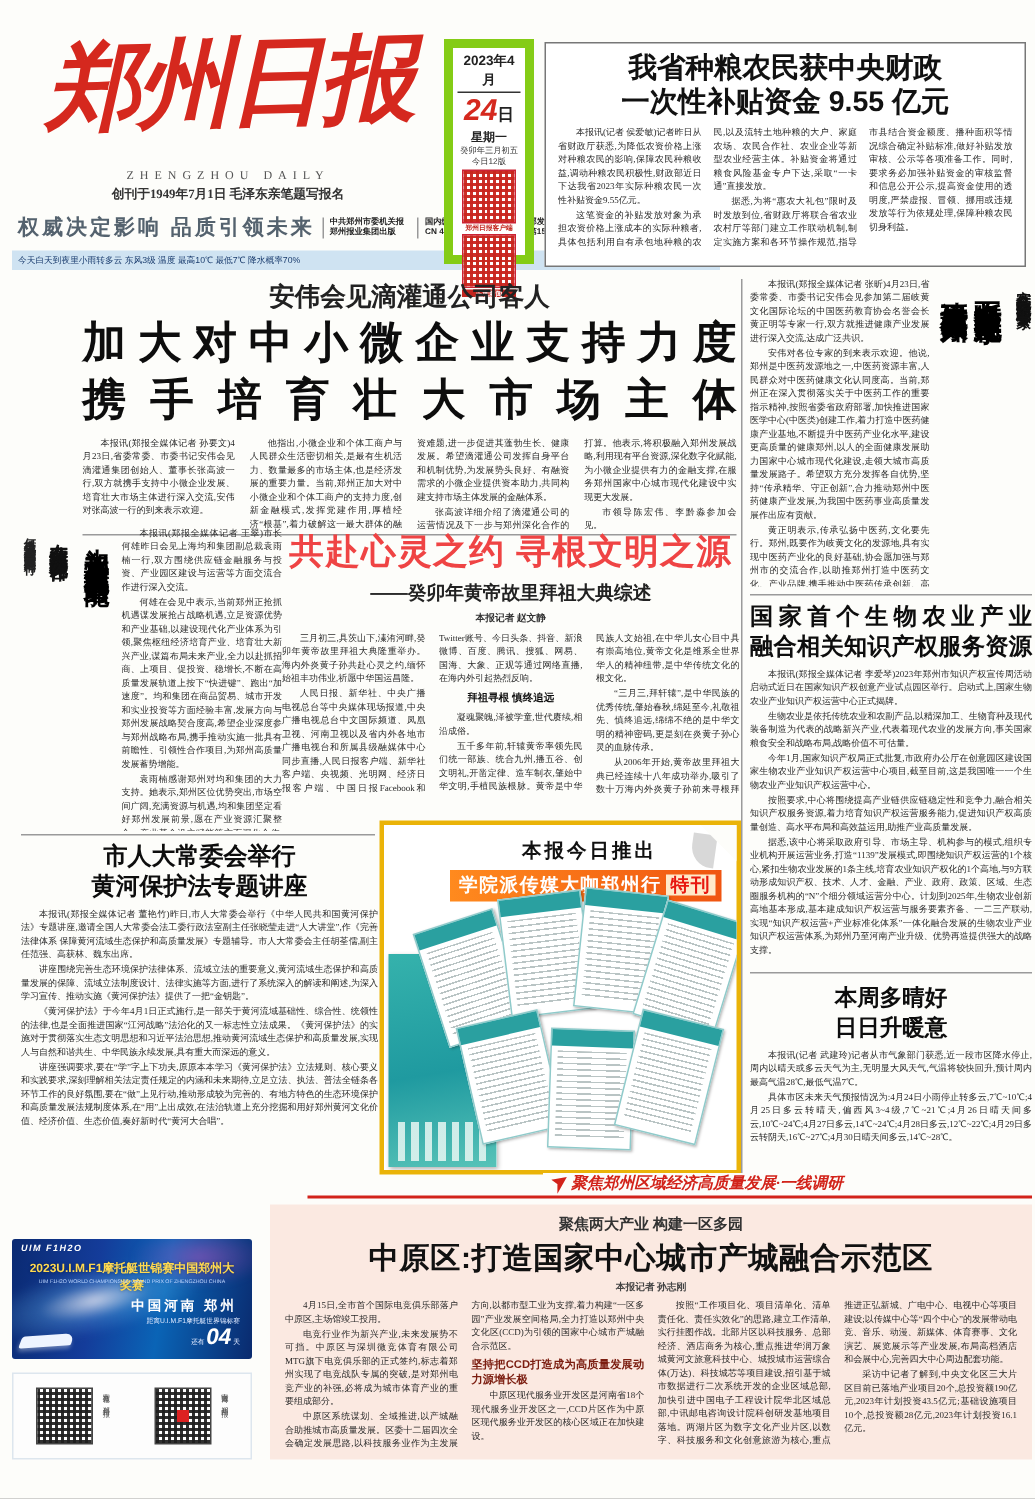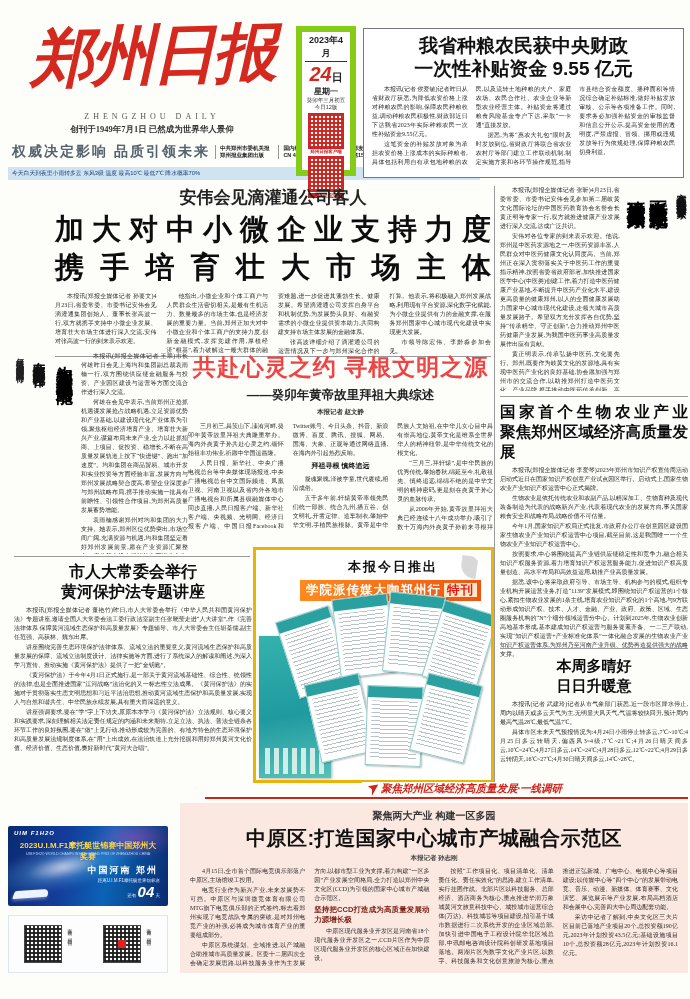--- a/index.html
+++ b/index.html
@@ -162,21 +162,21 @@
 </style>
 </head>
 <body>
 
 <div id="page">
 
   <div class="abs" id="nameplate">
     <div class="cn">郑州日报</div>
   </div>
   <div class="abs" id="mast-en">ZHENGZHOU DAILY</div>
-  <div class="abs" id="mast-found">创刊于1949年7月1日 已然成为世界华人景仰</div>
+  <div class="abs" id="mast-found">创刊于1949年7月1日 毛泽东亲笔题写报名</div>
 
   <div class="abs sans" id="slogan-row">
     <div id="slogan">权威决定影响 品质引领未来</div>
     <div class="mini2">
       <div>中共郑州市委机关报</div>
       <div>郑州报业集团出版</div>
     </div>
     <div class="mini2">
       <div>国内统一连续出版物号</div>
       <div>CN 41-0048</div>
@@ -333,21 +333,21 @@
       <span>不断提升中医药产业化水平</span><br>
       <span>建设更高质量健康郑州</span>
     </div>
     <div class="vtext sans" id="tcm-vk">安伟会见岐黄文化国际论坛参会专家</div>
   </div>
 
   <div class="rule" id="rule-r1"></div>
   <div class="abs" id="bioagri">
     <h2 class="sans">
       <div>国家首个生物农业产业</div>
-      <div>聚焦郑州区域经济高质量发展</div>
+      <div>融合相关知识产权服务资源</div>
     </h2>
     <div class="bd body6 just">
         <p class="bp">本报讯(郑报全媒体记者 李爱琴)2023年郑州市知识产权宣传周活动启动式近日在国家知识产权创意产业试点园区举行。启动式上,国家生物农业产业知识产权运营中心正式揭牌。</p>
         <p class="bp">生物农业是依托传统农业和农副产品,以精深加工、生物育种及现代装备制造为代表的战略新兴产业,代表着现代农业的发展方向,事关国家粮食安全和战略布局,战略价值不可估量。</p>
         <p class="bp">今年1月,国家知识产权局正式批复,市政府办公厅在创意园区建设国家生物农业产业知识产权运营中心项目,截至目前,这是我国唯一一个生物农业产业知识产权运营中心。</p>
         <p class="bp">按照要求,中心将围绕提高产业链供应链稳定性和竞争力,融合相关知识产权服务资源,着力培育知识产权运营服务能力,促进知识产权高质量创造、高水平布局和高效益运用,助推产业高质量发展。</p>
         <p class="bp">据悉,该中心将采取政府引导、市场主导、机构参与的模式,组织专业机构开展运营业务,打造“1139”发展模式,即围绕知识产权运营的1个核心,紧扣生物农业发展的1条主线,培育农业知识产权化的1个高地,与9方联动形成知识产权、技术、人才、金融、产业、政府、政策、区域、生态圈服务机构的“N”个细分领域运营分中心。计划到2025年,生物农业创新高地基本形成,基本建成知识产权运营与服务要素齐备、一二三产联动,实现“知识产权运营+产业标准化体系”一体化融合发展的生物农业产业知识产权运营体系,为郑州乃至河南产业升级、优势再造提供强大的战略支撑。</p>
       </div>
   </div>
 

